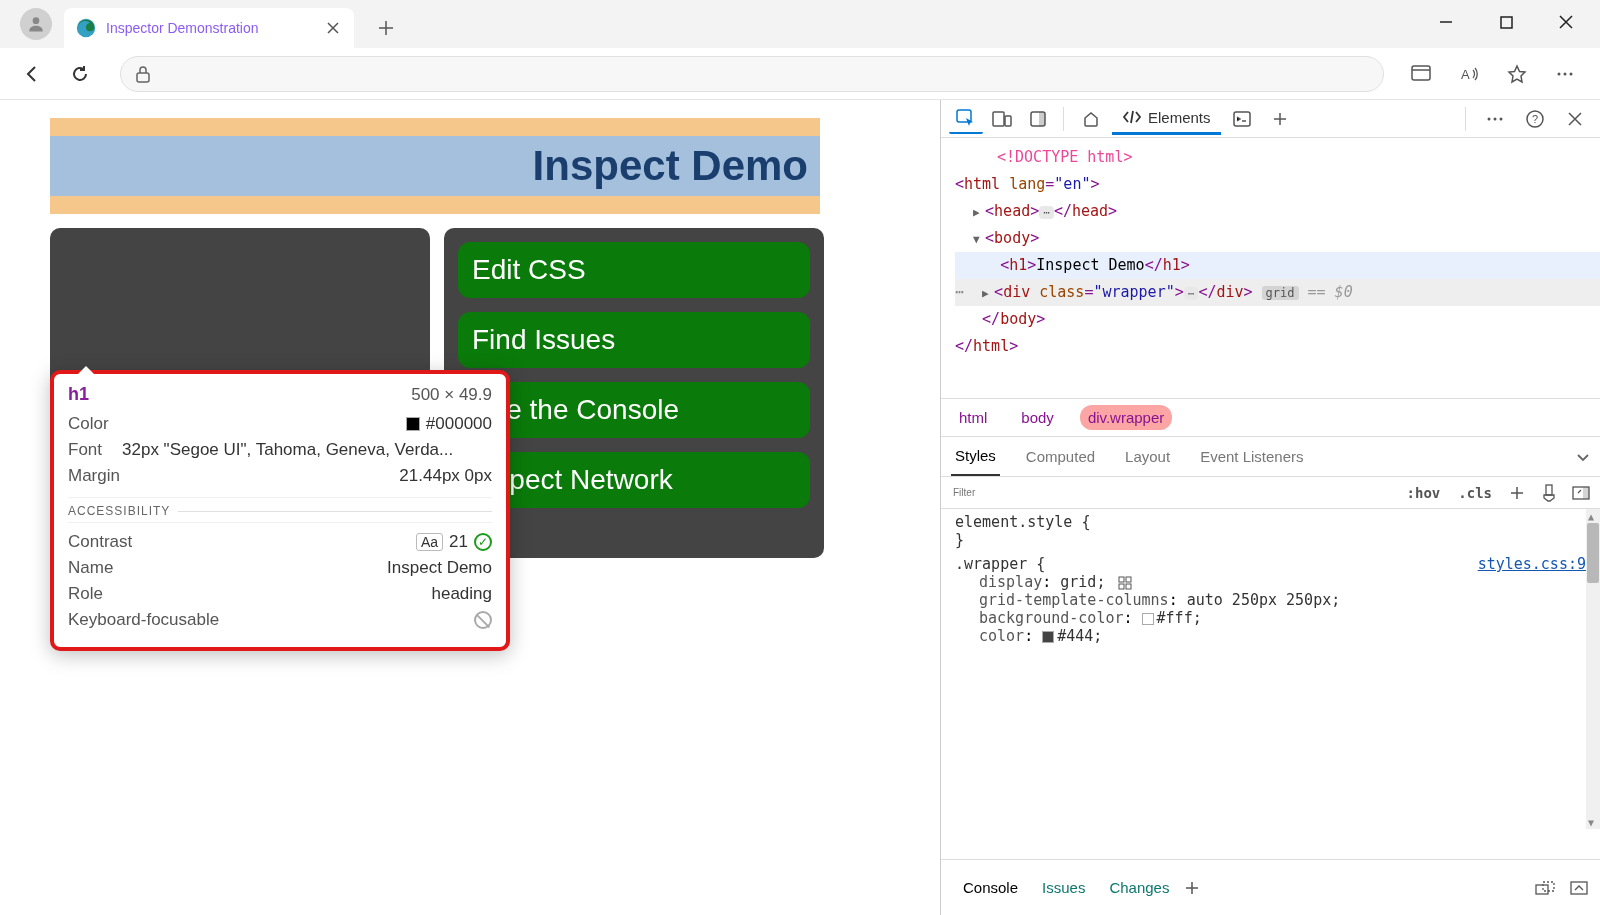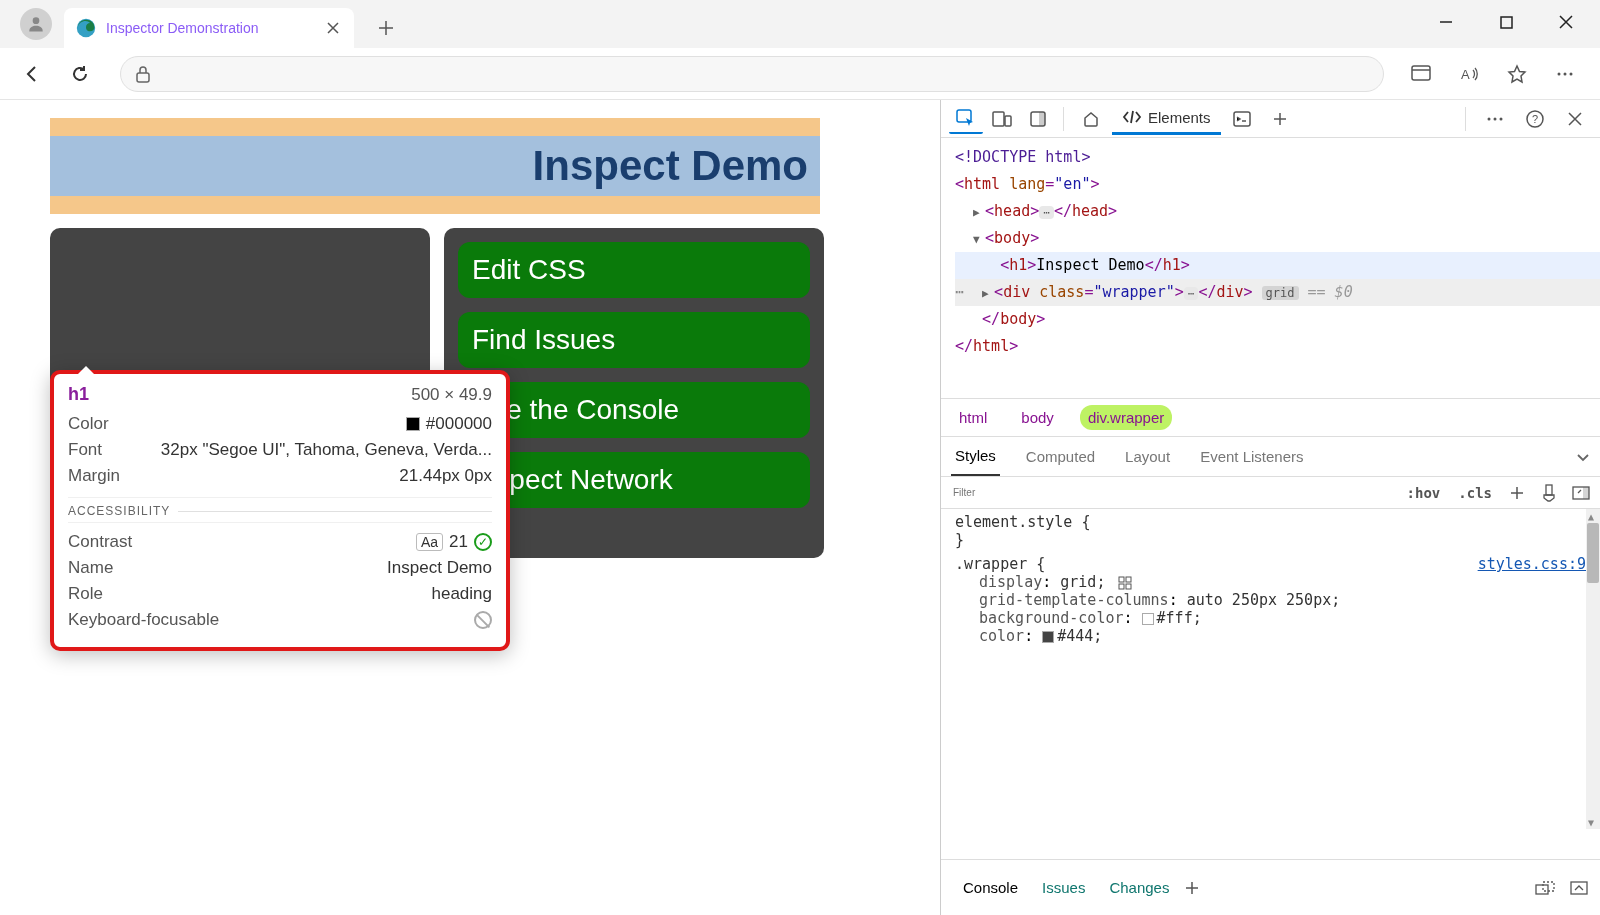--- a/index.html
+++ b/index.html
@@ -37,21 +37,21 @@
 .card-btn { background: #0a7a0a; color: #fff; font-size: 28px; padding: 12px 14px; margin-bottom: 14px; cursor: pointer; border-radius: 12px; }
 
 
 .tooltip { position: absolute; top: 270px; left: 50px; width: 460px; background: #fff; border: 4px solid #e01818; border-radius: 10px; padding: 10px 14px 14px 14px; box-shadow: 0 4px 20px rgba(0,0,0,0.25); z-index: 50; }
 .tooltip::before { content: ""; position: absolute; top: -16px; left: 24px; border: 8px solid transparent; border-bottom-color: #fff; }
 .tt-head { display: flex; justify-content: space-between; align-items: baseline; margin-bottom: 6px; }
 .tt-tag { color: #8a1f9c; font-weight: 600; font-size: 18px; }
 .tt-dim { color: #555; font-size: 17px; }
 .tt-row { display: flex; justify-content: space-between; color: #555; font-size: 17px; padding: 3px 0; }
 .tt-row .val { color: #333; display: flex; align-items: center; gap: 6px; }
-.tt-font { display: flex; gap: 20px; color: #555; font-size: 17px; padding: 3px 0; justify-content: space-between; }
+.tt-font { display: flex; gap: 20px; color: #555; font-size: 17px; padding: 3px 0; }
 .tt-sec { font-size: 12px; letter-spacing: 1px; color: #666; border-top: 1px solid #f0f0f0; border-bottom: 1px solid #f0f0f0; padding: 6px 0 4px 0; margin: 8px 0 6px 0; display:flex; align-items:center; gap:8px; }
 .tt-sec .line { flex:1; height:1px; background:#e0e0e0; }
 .swatch { width: 14px; height: 14px; background: #000; display: inline-block; border: 1px solid #aaa; }
 .aa-chip { border: 1px solid #bbb; border-radius: 3px; padding: 0 4px; font-size: 14px; }
 .check-ico { width: 18px; height: 18px; border-radius: 50%; border: 2px solid #1a9c1a; display: flex; align-items: center; justify-content: center; color: #1a9c1a; font-size: 12px; }
 .ban-ico { width: 18px; height: 18px; border-radius: 50%; border: 2px solid #aaa; position: relative; }
 .ban-ico::after { content: ""; position: absolute; width: 18px; height: 2px; background: #aaa; top: 7px; left: -2px; transform: rotate(45deg); }
 
 
 .devtools { width: 660px; background: #fff; border-left: 1px solid #ccc; display: flex; flex-direction: column; }
@@ -63,30 +63,30 @@
 .dt-sep { width: 1px; height: 24px; background: #ddd; margin: 0 6px; }
 .dt-right { margin-left: auto; display: flex; align-items: center; gap: 6px; }
 
 .dom-tree { padding: 6px 0 0 14px; font-family: Consolas, monospace; font-size: 15px; line-height: 1.8; flex-shrink: 0; height: 260px; overflow: hidden; }
 .dom-line { white-space: pre; }
 .tag-b { color: #881391; }
 .tag-a { color: #a31515; }
 .attr-n { color: #994500; }
 .attr-v { color: #1a1aa6; }
 .txt-c { color: #000; }
-.doctype { color: #4c1d95; }
+.doctype { color: #ec4899; margin-left: 42px; }
 .dom-highlight { background: #e8f0fe; display: inline-block; width: 100%; }
 .dom-sel { background: #d4d4d4; padding: 0 4px; border-radius: 3px; font-size: 12px; color:#555; }
 .ellips { background: #e8e8e8; border-radius: 4px; padding: 0 4px; font-size: 11px; color: #555; }
 .eq0 { color: #999; font-style: italic; }
 .tri { color: #666; font-size: 11px; display:inline-block; width:12px; }
 
 .crumbs { border-top: 1px solid #ddd; border-bottom: 1px solid #ddd; padding: 6px 10px; display: flex; gap: 18px; font-size: 15px; }
 .crumb { color: #881391; cursor: pointer; padding: 4px 8px; }
-.crumb.sel { background: #bef264; border-radius: 12px; }
+.crumb.sel { background: #fca5a5; border-radius: 12px; }
 
 .style-tabs { display: flex; border-bottom: 1px solid #ddd; padding: 0 10px; gap: 22px; align-items: center; }
 .style-tab { padding: 10px 4px; color: #777; cursor: pointer; font-size: 15px; }
 .style-tab.active { color: #000; border-bottom: 2px solid #333; }
 .style-tab-chev { margin-left: auto; color: #666; cursor: pointer; }
 
 .style-filter { display: flex; align-items: center; border-bottom: 1px solid #ddd; padding: 4px 8px; gap: 10px; }
 .style-filter input { flex: 1; border: none; outline: none; padding: 6px 4px; font-size: 10px; color: #666; }
 .sf-btn { color: #555; font-size: 14px; cursor: pointer; padding: 2px 4px; font-family: Consolas, monospace; font-weight: bold; }
 .sf-icon { width: 22px; height: 22px; display:flex; align-items:center; justify-content:center; color:#555; cursor:pointer; }

